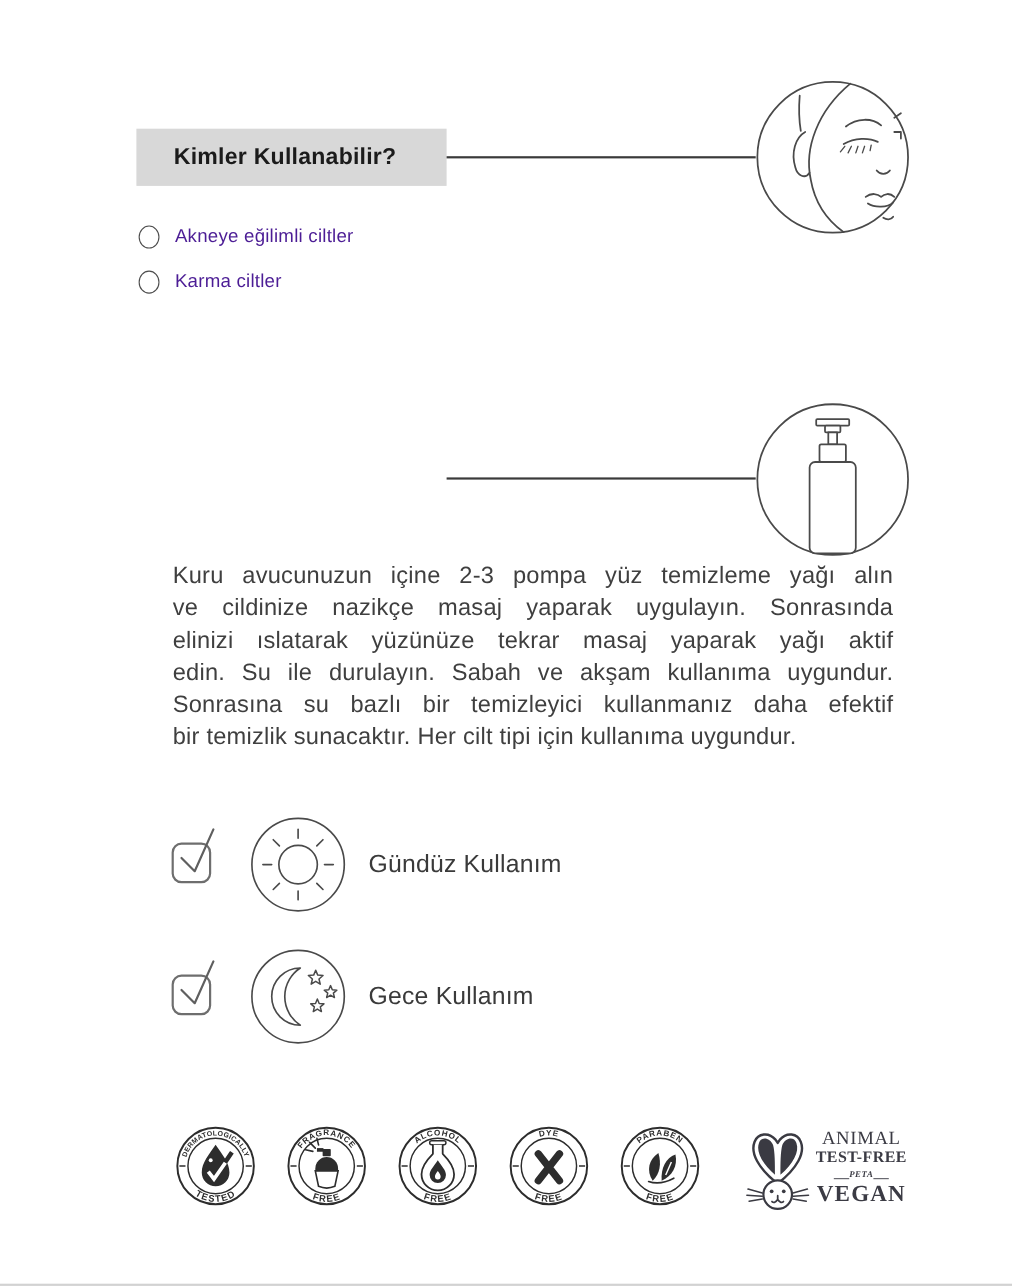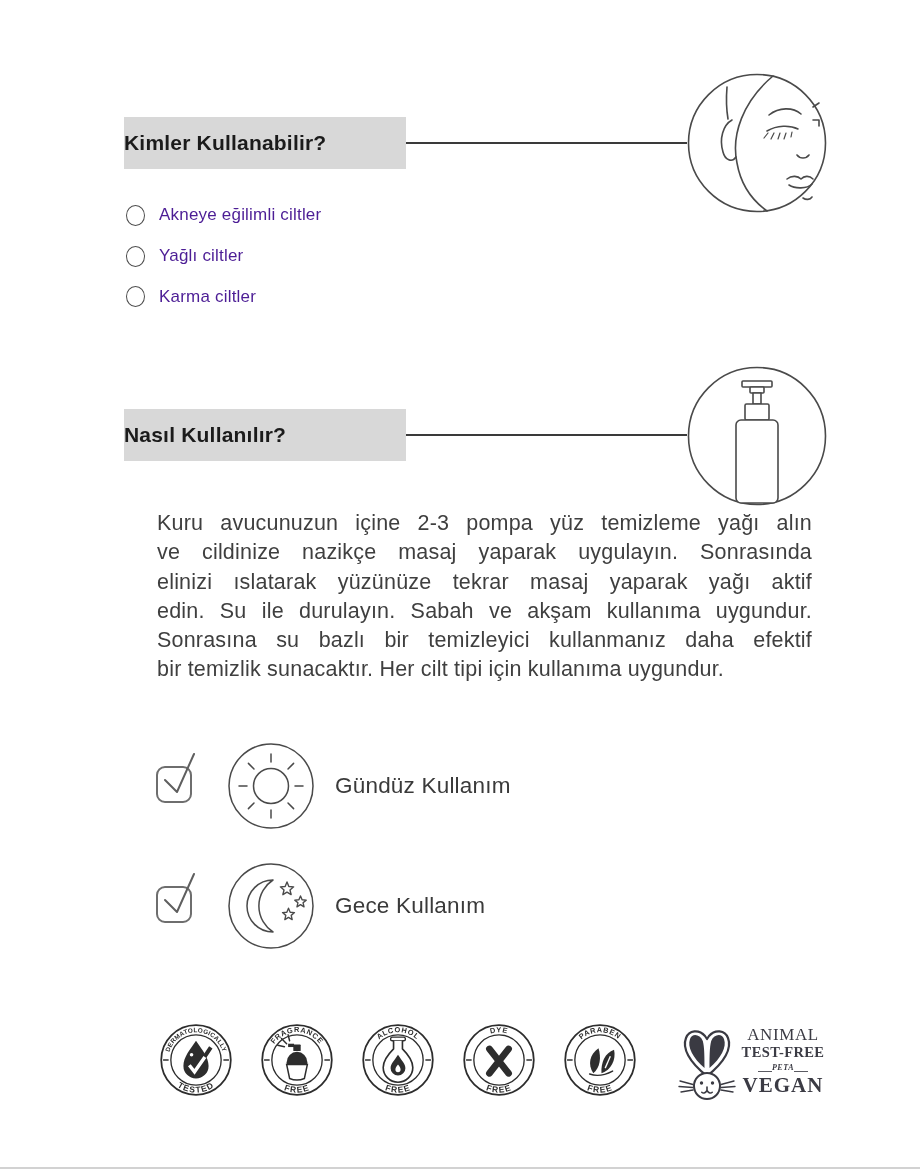--- a/index.html
+++ b/index.html
@@ -4,21 +4,21 @@
 <style>
   html,body{margin:0;padding:0;background:#ffffff;}
   .page{
     position:relative;width:920px;height:1170px;background:#ffffff;overflow:hidden;
     font-family:"Liberation Sans","DejaVu Sans",sans-serif;color:#3b3b3b;
   }
   .abs{position:absolute;}
   
   .hdr-box{
     left:124px;width:282px;height:52px;background:#d8d8d8;
-    display:flex;align-items:center;box-sizing:border-box;
+    display:flex;align-items:center;padding-left:34px;box-sizing:border-box;
   }
   .hdr-title{font-size:21px;font-weight:700;color:#1b1b1b;letter-spacing:.2px;}
   .connector{height:1.5px;background:#3a3a3a;}
   
   .skin-list{left:126px;top:195px;list-style:none;margin:0;padding:0;}
   .skin-list li{height:40.8px;display:flex;align-items:center;}
   .bullet{width:17px;height:19px;border:1.6px solid #4d4d4d;border-radius:50%;
     margin-right:14px;flex:0 0 auto;background:#fff;}
   .skin-text{font-size:17px;color:#4c1d95;letter-spacing:.2px;}
   
@@ -73,31 +73,24 @@
     <path class="art" d="M 116,125 C 119,127 123,127 125,124"></path>
   </svg>
 
   <ul class="abs skin-list">
     <li>
       <span class="bullet"></span>
       <span class="skin-text">Akneye eğilimli ciltler</span>
     </li>
     <li>
       <span class="bullet"></span>
-      <span class="skin-text">Yağlı ciltler</span>
-    </li>
-    <li>
-      <span class="bullet"></span>
       <span class="skin-text">Karma ciltler</span>
     </li>
   </ul>
 
-  <div class="abs hdr-box" style="top:409px;">
-    <span class="hdr-title">Nasıl Kullanılır?</span>
-  </div>
   <div class="abs connector" style="left:406px;top:434px;width:281px;"></div>
 
   <svg class="abs" style="left:687px;top:366px;" width="140" height="140" viewBox="0 0 140 140">
     <circle class="art artfill" cx="70" cy="70" r="68.5"></circle>
     <rect class="art artfill" x="55" y="15" width="30" height="6" rx="1"></rect>
     <rect class="art artfill" x="63" y="21" width="14" height="6" rx="1"></rect>
     <rect class="art artfill" x="66" y="27" width="8" height="11"></rect>
     <rect class="art artfill" x="58" y="38" width="24" height="16" rx="1.5"></rect>
     <rect class="art artfill" x="49" y="54" width="42" height="83" rx="5"></rect>
   </svg>

